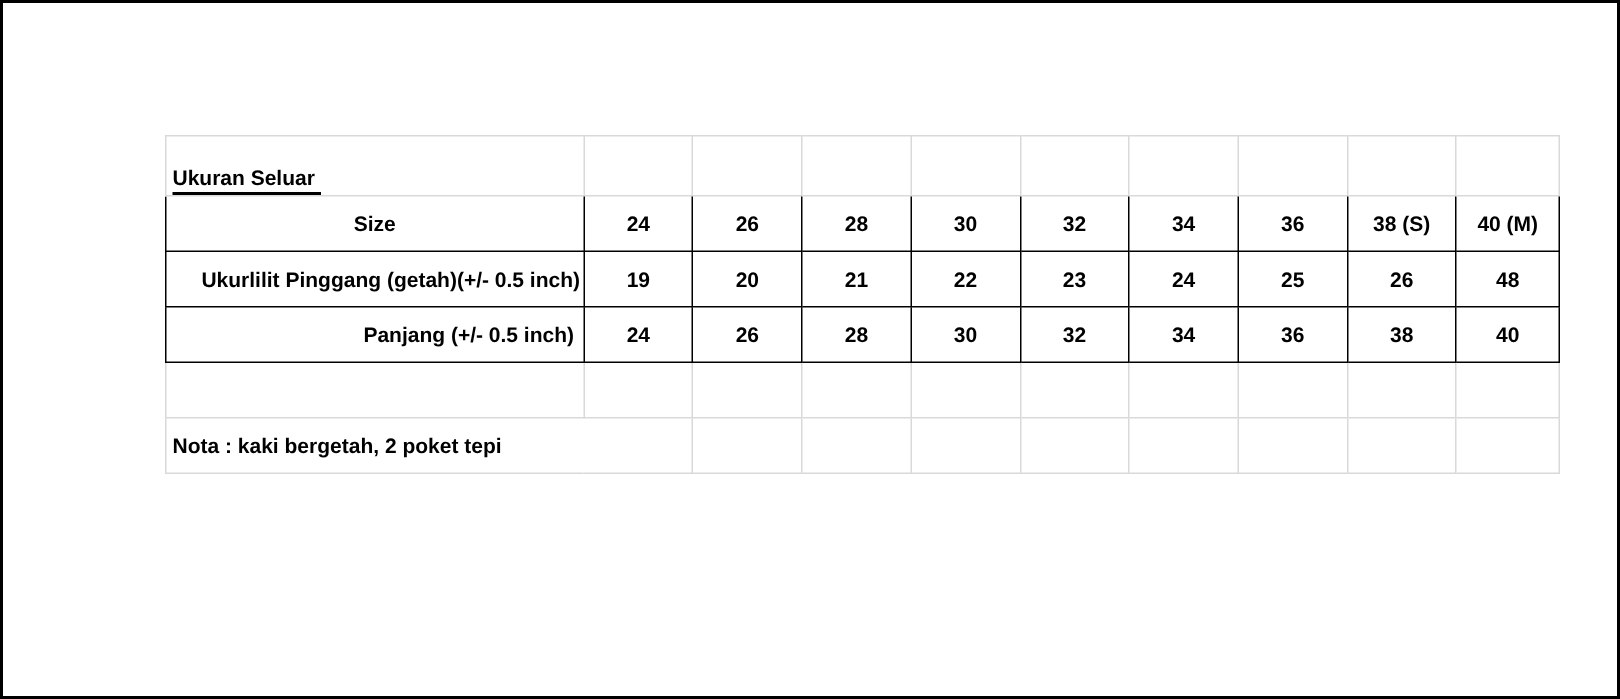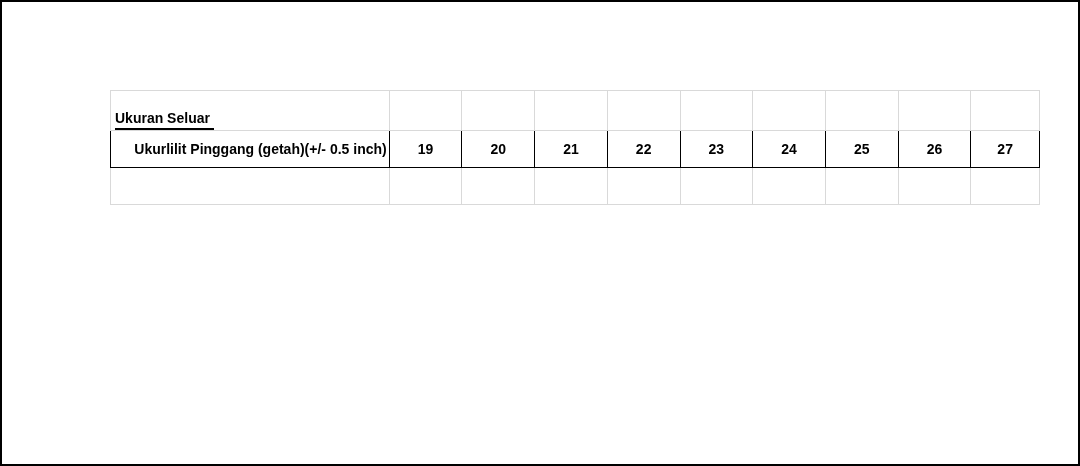--- a/index.html
+++ b/index.html
@@ -135,45 +135,80 @@
           <td></td>
           <td></td>
           <td></td>
           <td></td>
           <td></td>
           <td></td>
           <td></td>
           <td></td>
         </tr>
 
+        <tr>
+          <td class="bx hdr-label">Size</td>
+          <td class="bx hdr-size">24</td>
+          <td class="bx hdr-size">26</td>
+          <td class="bx hdr-size">28</td>
+          <td class="bx hdr-size">30</td>
+          <td class="bx hdr-size">32</td>
+          <td class="bx hdr-size">34</td>
+          <td class="bx hdr-size">36</td>
+          <td class="bx hdr-size">38 (S)</td>
+          <td class="bx hdr-size">40 (M)</td>
+        </tr>
 
         <tr>
           <td class="bx row-label tight">Ukurlilit Pinggang (getah)(+/- 0.5  inch)</td>
           <td class="bx cellval">19</td>
           <td class="bx cellval">20</td>
           <td class="bx cellval">21</td>
           <td class="bx cellval">22</td>
           <td class="bx cellval">23</td>
           <td class="bx cellval">24</td>
           <td class="bx cellval">25</td>
           <td class="bx cellval">26</td>
-          <td class="bx cellval">27</td>
-        </tr>
-
+          <td class="bx cellval">48</td>
+        </tr>
+
+        <tr>
+          <td class="bx row-label">Panjang (+/- 0.5 inch)</td>
+          <td class="bx cellval">24</td>
+          <td class="bx cellval">26</td>
+          <td class="bx cellval">28</td>
+          <td class="bx cellval">30</td>
+          <td class="bx cellval">32</td>
+          <td class="bx cellval">34</td>
+          <td class="bx cellval">36</td>
+          <td class="bx cellval">38</td>
+          <td class="bx cellval">40</td>
+        </tr>
 
 
         <tr class="blank-row">
           <td></td>
           <td></td>
           <td></td>
           <td></td>
           <td></td>
           <td></td>
           <td></td>
           <td></td>
           <td></td>
           <td></td>
         </tr>
 
+        <tr>
+          <td class="note-cell spill" colspan="2">Nota : kaki bergetah, 2 poket tepi</td>
+          <td></td>
+          <td></td>
+          <td></td>
+          <td></td>
+          <td></td>
+          <td></td>
+          <td></td>
+          <td></td>
+        </tr>
       </tbody>
     </table>
   </div>
 </div>
 
 </body></html>

